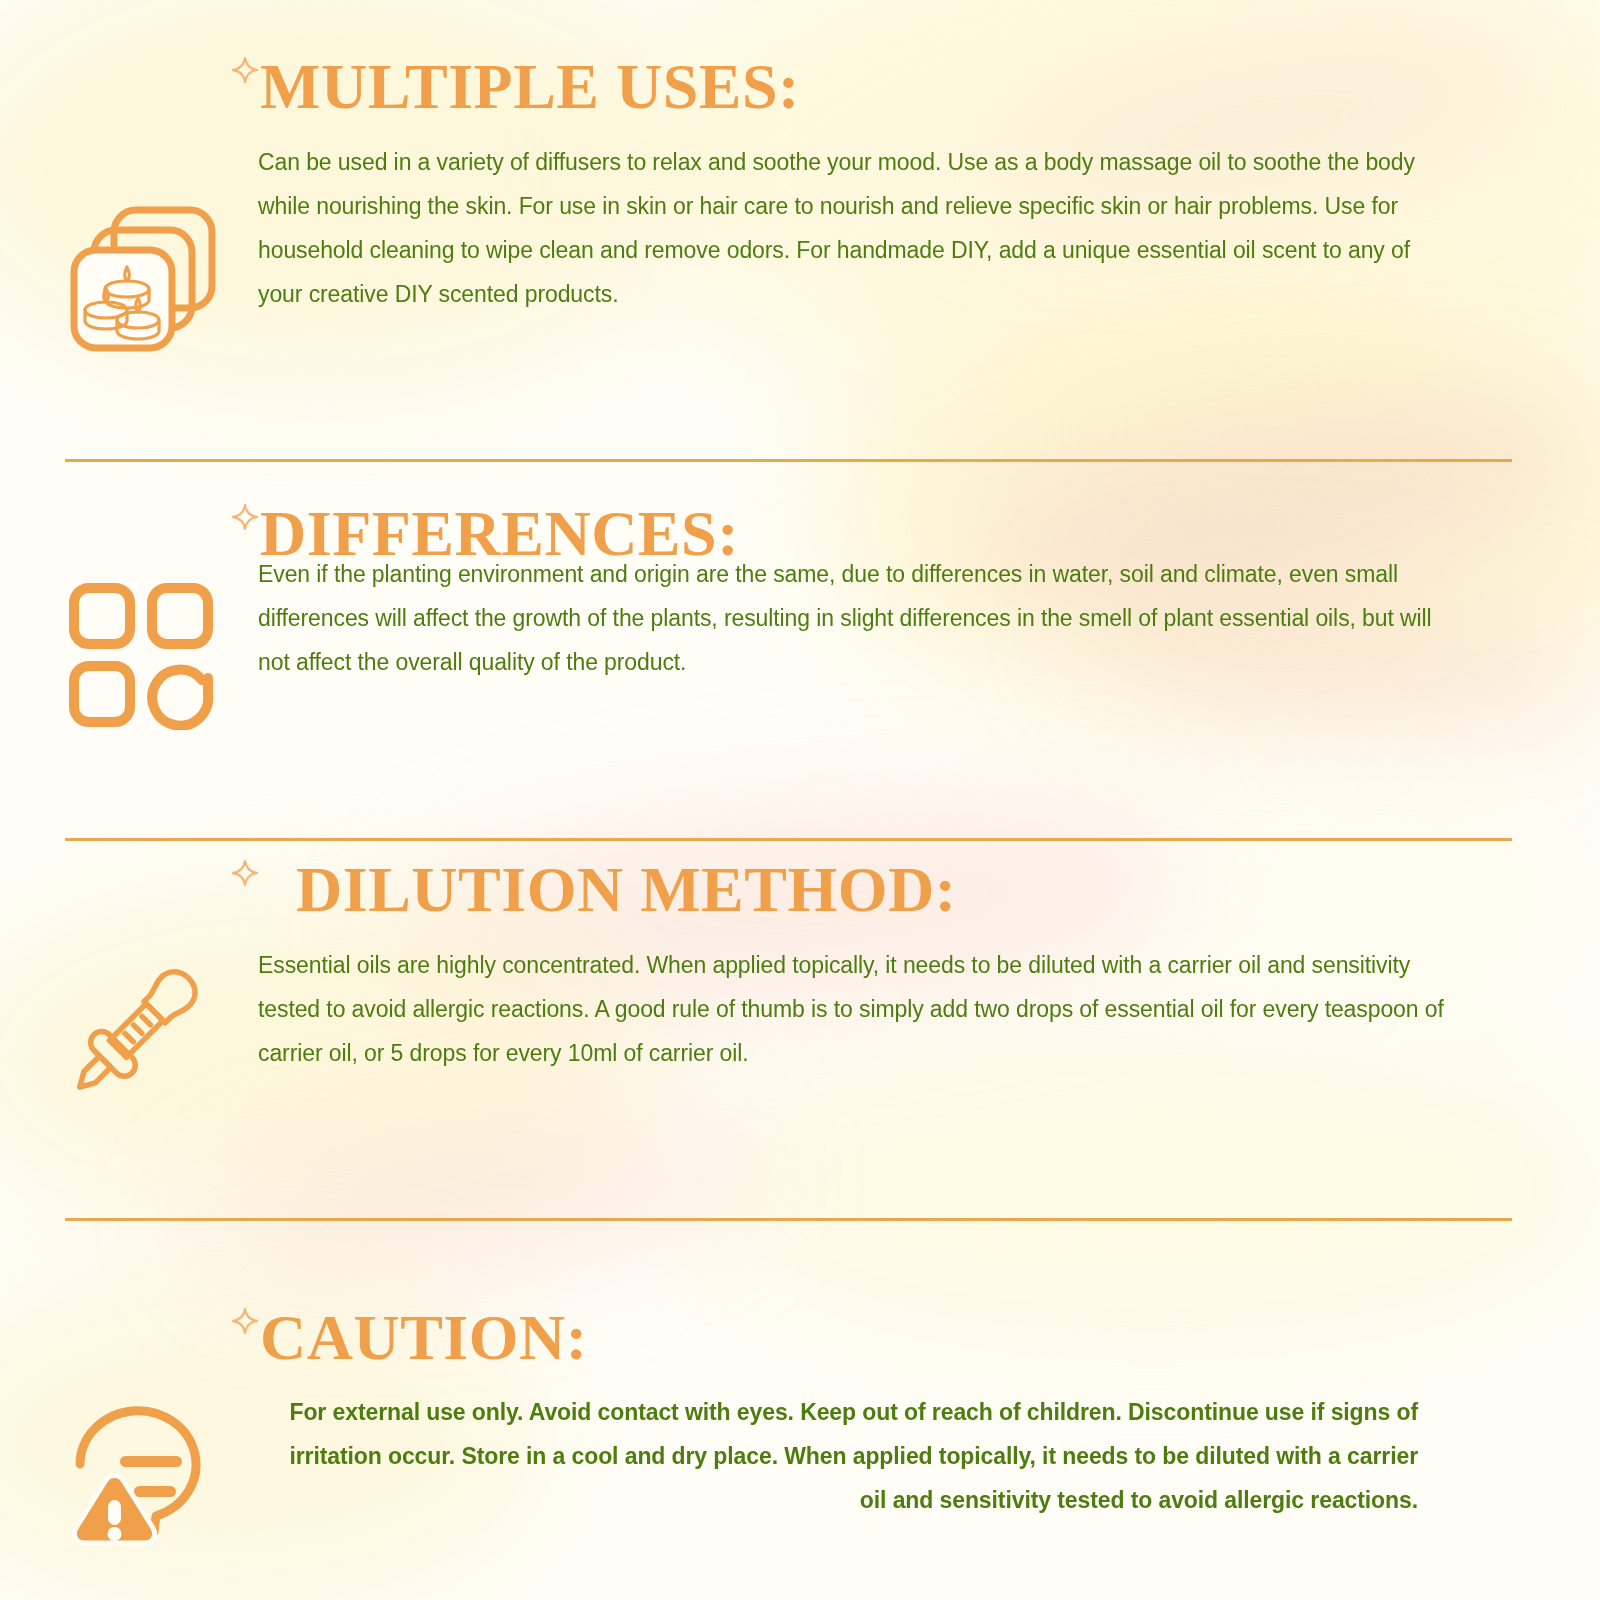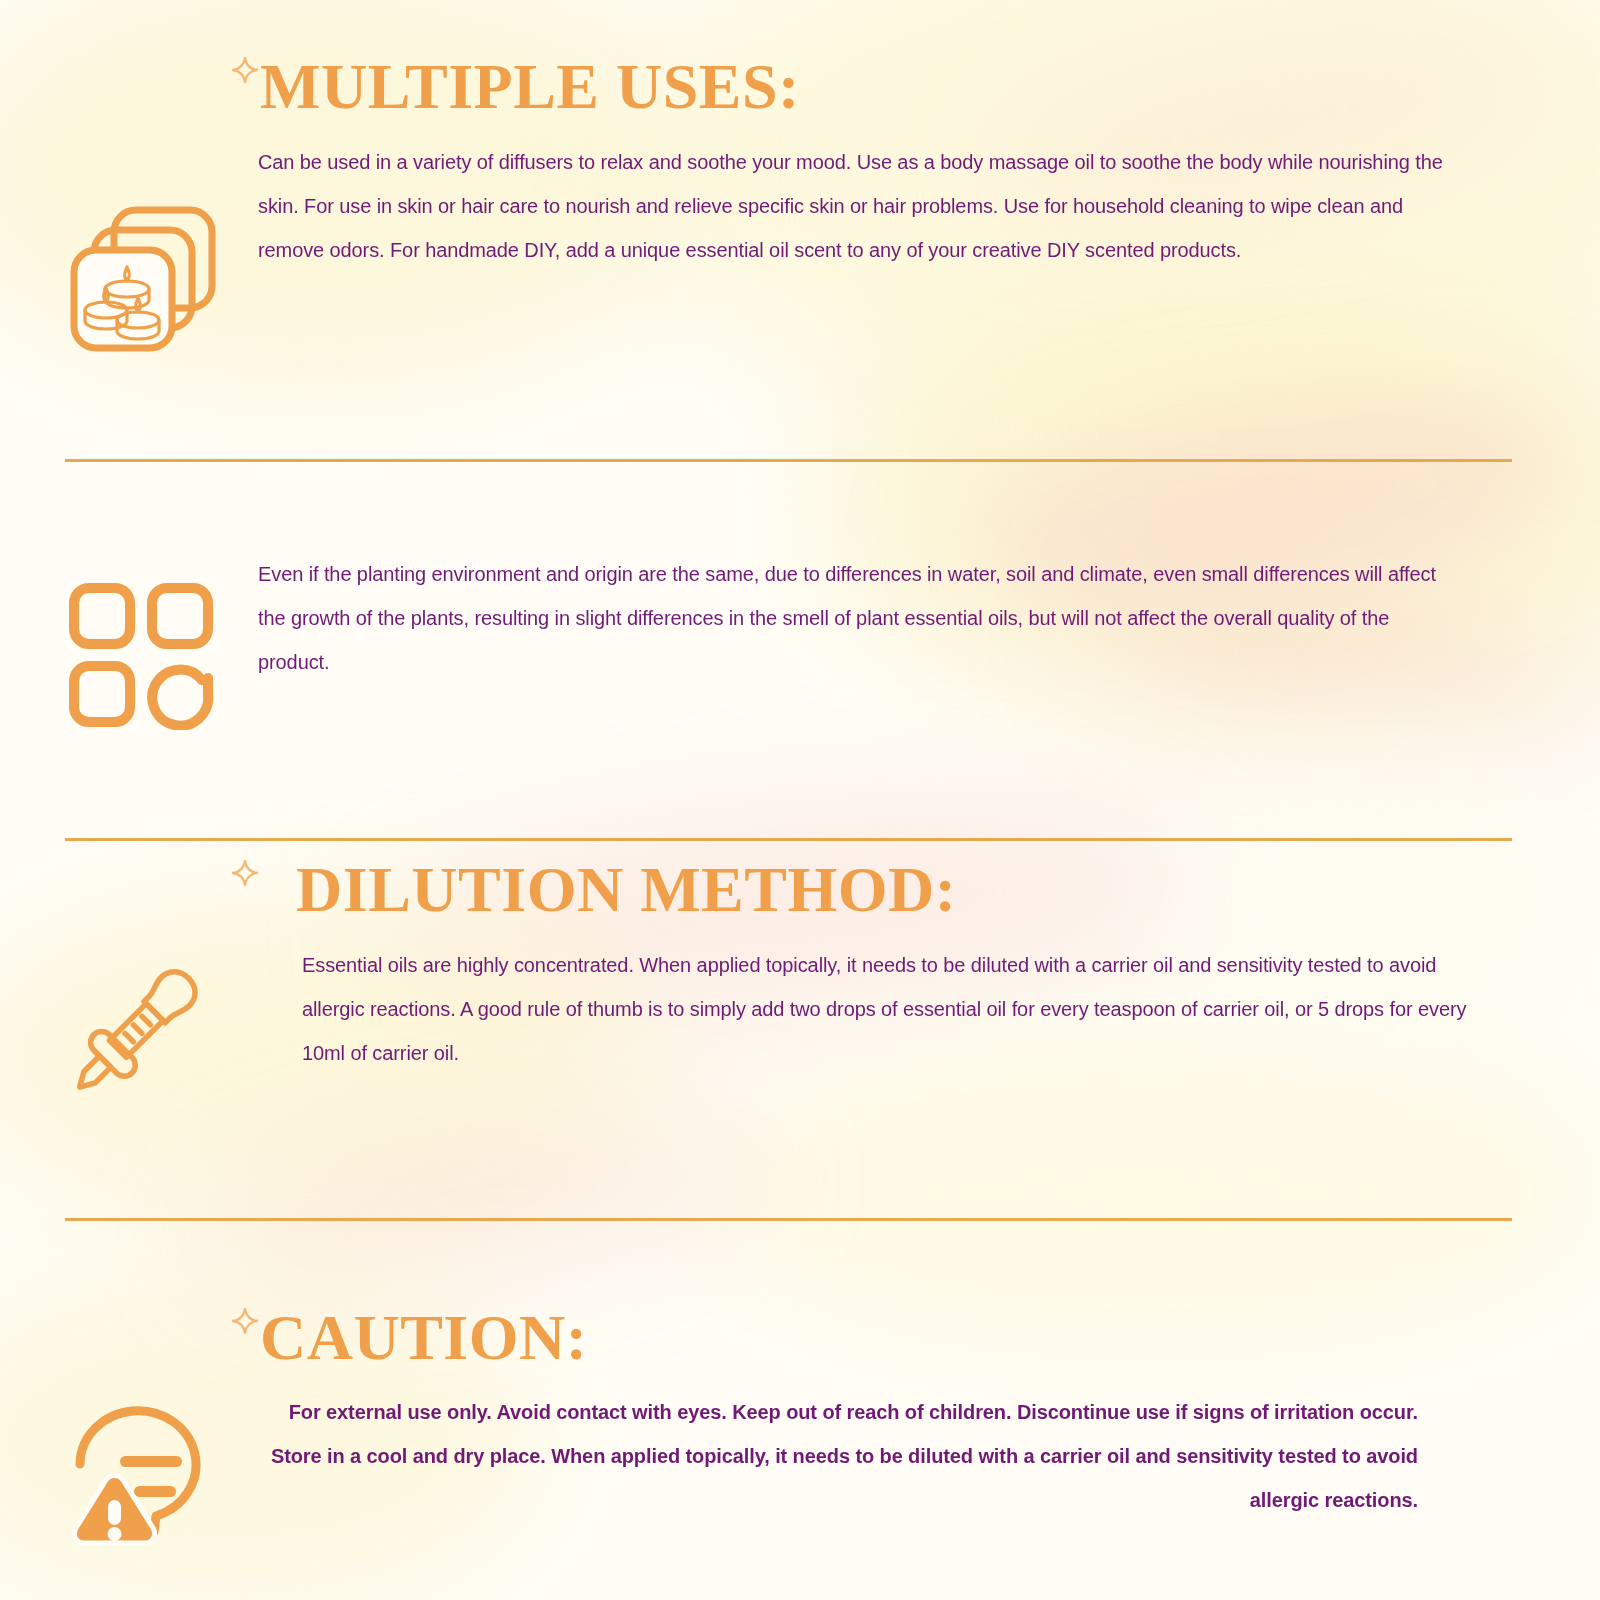--- a/index.html
+++ b/index.html
@@ -85,23 +85,23 @@
     letter-spacing: .5px;
     color: #f0a04b;
     line-height: 1;
     white-space: nowrap;
   }
 
   
   .body-text {
     position: absolute;
     font-family: "Liberation Sans", sans-serif;
-    font-size: 20px;
+    font-size: 23px;
     line-height: 44px;
-    color: #701a75;
+    color: #4d7c0f;
     letter-spacing: -0.1px;
   }
 
   
   .icon-box {
     position: absolute;
   }
 
   
   #sec-uses      { top: 0;    height: 460px; }
@@ -164,20 +164,28 @@
       </svg>
     </div>
 
     <div class="body-text" style="left:258px; top:140px; width:1190px;">Can be used in a variety of diffusers to relax and soothe your mood. Use as a body massage oil to soothe the body while nourishing the skin. For use in skin or hair care to nourish and relieve specific skin or hair problems. Use for household cleaning to wipe clean and remove odors. For handmade DIY, add a unique essential oil scent to any of your creative DIY scented products.</div>
 
     <div class="divider" style="top:459px;"></div>
   </section>
 
   <section class="section" id="sec-diff">
 
+    <div class="heading-row" style="left:232px; top:42px;">
+      <span class="sparkle">
+        <svg viewBox="0 0 26 26" width="26" height="26" aria-hidden="true">
+          <path d="M13 1 C14.1 8.2 17.8 11.9 25 13 C17.8 14.1 14.1 17.8 13 25 C11.9 17.8 8.2 14.1 1 13 C8.2 11.9 11.9 8.2 13 1 Z" fill="none" stroke="#f3b878" stroke-width="2.3" stroke-linejoin="round"></path>
+        </svg>
+      </span>
+      <span class="heading">DIFFERENCES:</span>
+    </div>
 
     <div class="icon-box" style="left:66px; top:120px;">
       <svg width="150" height="150" viewBox="0 0 150 150" aria-hidden="true">
         <g fill="none" stroke="#f0a04b" stroke-width="10" stroke-linejoin="round" stroke-linecap="round">
           <rect x="8" y="8" width="56" height="56" rx="15"></rect>
           <rect x="86" y="8" width="56" height="56" rx="15"></rect>
           <rect x="8" y="86" width="56" height="56" rx="15"></rect>
           <path d="M136 100 a28 28 0 1 0 6 14 v-16"></path>
         </g>
       </svg>
@@ -212,21 +220,21 @@
             <line x1="66" y1="100" x2="78" y2="100"></line>
 
             <rect x="45" y="112" width="54" height="22" rx="11"></rect>
 
             <path d="M64 134 h16 v22 l-8 14 l-8 -14 z"></path>
           </g>
         </g>
       </svg>
     </div>
 
-    <div class="body-text" style="left:258px; top:103px; width:1200px;margin-left:44px;">Essential oils are highly concentrated. When applied topically, it needs to be diluted with a carrier oil and sensitivity tested to avoid allergic reactions. A good rule of thumb is to simply add two drops of essential oil for every teaspoon of carrier oil, or 5 drops for every 10ml of carrier oil.</div>
+    <div class="body-text" style="left:258px; top:103px; width:1200px;">Essential oils are highly concentrated. When applied topically, it needs to be diluted with a carrier oil and sensitivity tested to avoid allergic reactions. A good rule of thumb is to simply add two drops of essential oil for every teaspoon of carrier oil, or 5 drops for every 10ml of carrier oil.</div>
 
     <div class="divider" style="top:378px;"></div>
   </section>
 
   <section class="section" id="sec-caution">
 
     <div class="heading-row" style="left:232px; top:26px;">
       <span class="sparkle">
         <svg viewBox="0 0 26 26" width="26" height="26" aria-hidden="true">
           <path d="M13 1 C14.1 8.2 17.8 11.9 25 13 C17.8 14.1 14.1 17.8 13 25 C11.9 17.8 8.2 14.1 1 13 C8.2 11.9 11.9 8.2 13 1 Z" fill="none" stroke="#f3b878" stroke-width="2.3" stroke-linejoin="round"></path>

